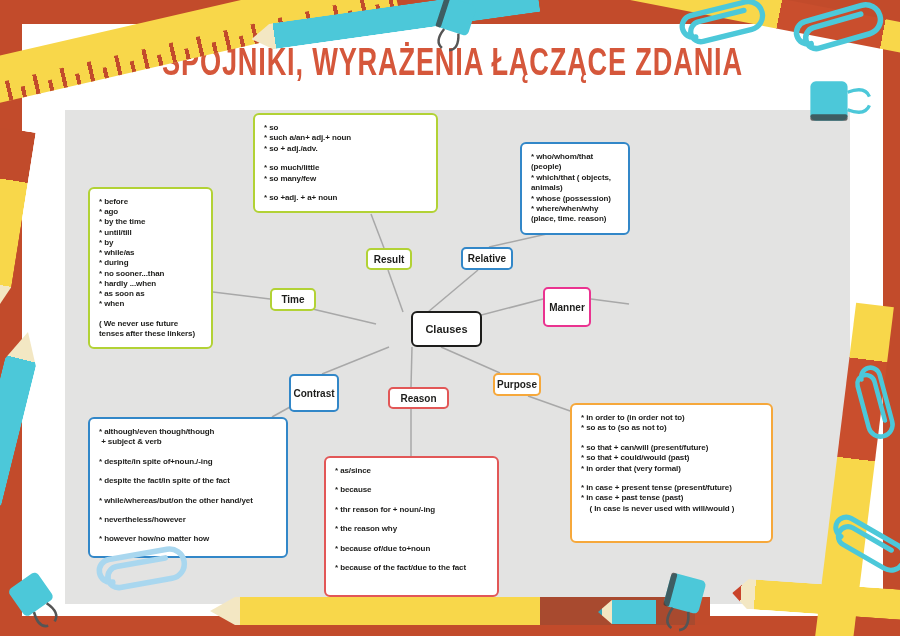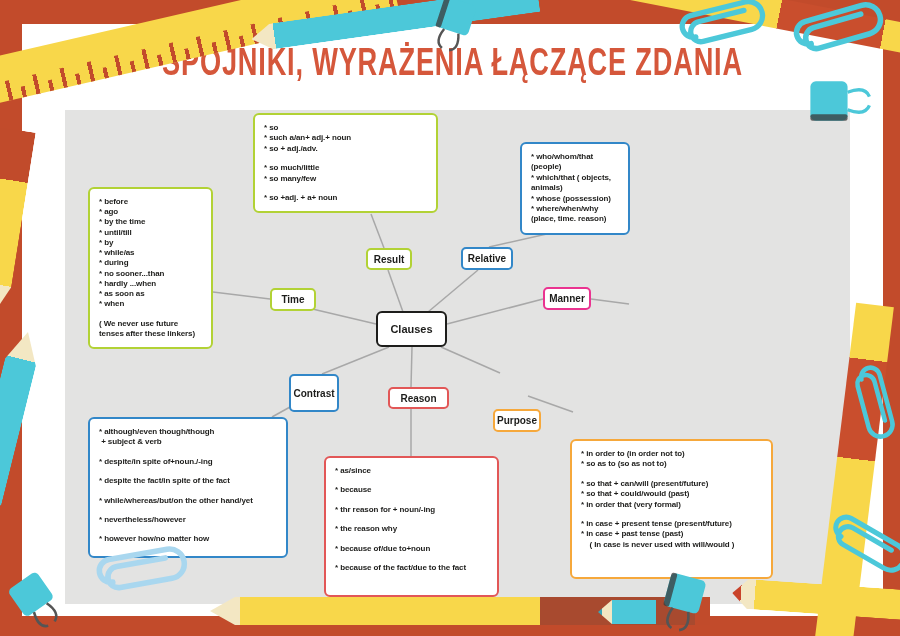--- a/index.html
+++ b/index.html
@@ -29,33 +29,33 @@
   .mlabel{
     position:absolute;box-sizing:border-box;background:#fff;
     border:2px solid #eab308;border-radius:5px;
     display:flex;align-items:center;justify-content:center;
     font-size:10px;font-weight:bold;color:#1d1d1b;
   }
   .c-green{border-color:#b2d235;}
   .c-blue{border-color:#3287c8;}
   .c-pink{border-color:#ea3390;}
   .c-red{border-color:#e25757;}
-  .c-orange{border-color:#f6a83b;margin-top:36px;}
-  .c-black{border-color:#1d1d1b;}
+  .c-orange{border-color:#f6a83b;}
+  .c-black{border-color:#1d1d1b;margin-left:35px;}
   #box-result{left:253px;top:113px;width:185px;min-height:100px;}
   #box-relative{left:520px;top:142px;width:110px;min-height:88px;}
   #box-time{left:88px;top:187px;width:125px;min-height:160px;line-height:1.28;}
   #box-manner{left:629px;top:253px;width:187px;min-height:105px;}
   #box-contrast{left:88px;top:417px;width:200px;min-height:141px;}
   #box-reason{left:324px;top:456px;width:175px;min-height:141px;}
   #box-purpose{left:570px;top:403px;width:203px;min-height:140px;}
   #label-result{left:366px;top:248px;width:46px;height:22px;}
   #label-relative{left:461px;top:247px;width:52px;height:23px;}
   #label-time{left:270px;top:288px;width:46px;height:23px;}
-  #label-manner{left:543px;top:287px;width:48px;height:23px;}
+  #label-manner{left:543px;top:287px;width:48px;height:40px;}
   #label-contrast{left:289px;top:374px;width:50px;height:38px;}
   #label-reason{left:388px;top:387px;width:61px;height:22px;}
   #label-purpose{left:493px;top:373px;width:48px;height:23px;}
   #node-clauses{left:376px;top:311px;width:71px;height:36px;font-size:11px;border-radius:6px;}
   
   .deco{position:absolute;z-index:5;}
   .ruler{
     left:-25px;top:62px;width:430px;height:46px;background:#f8d74a;
     transform:rotate(-13deg);transform-origin:left center;
   }

